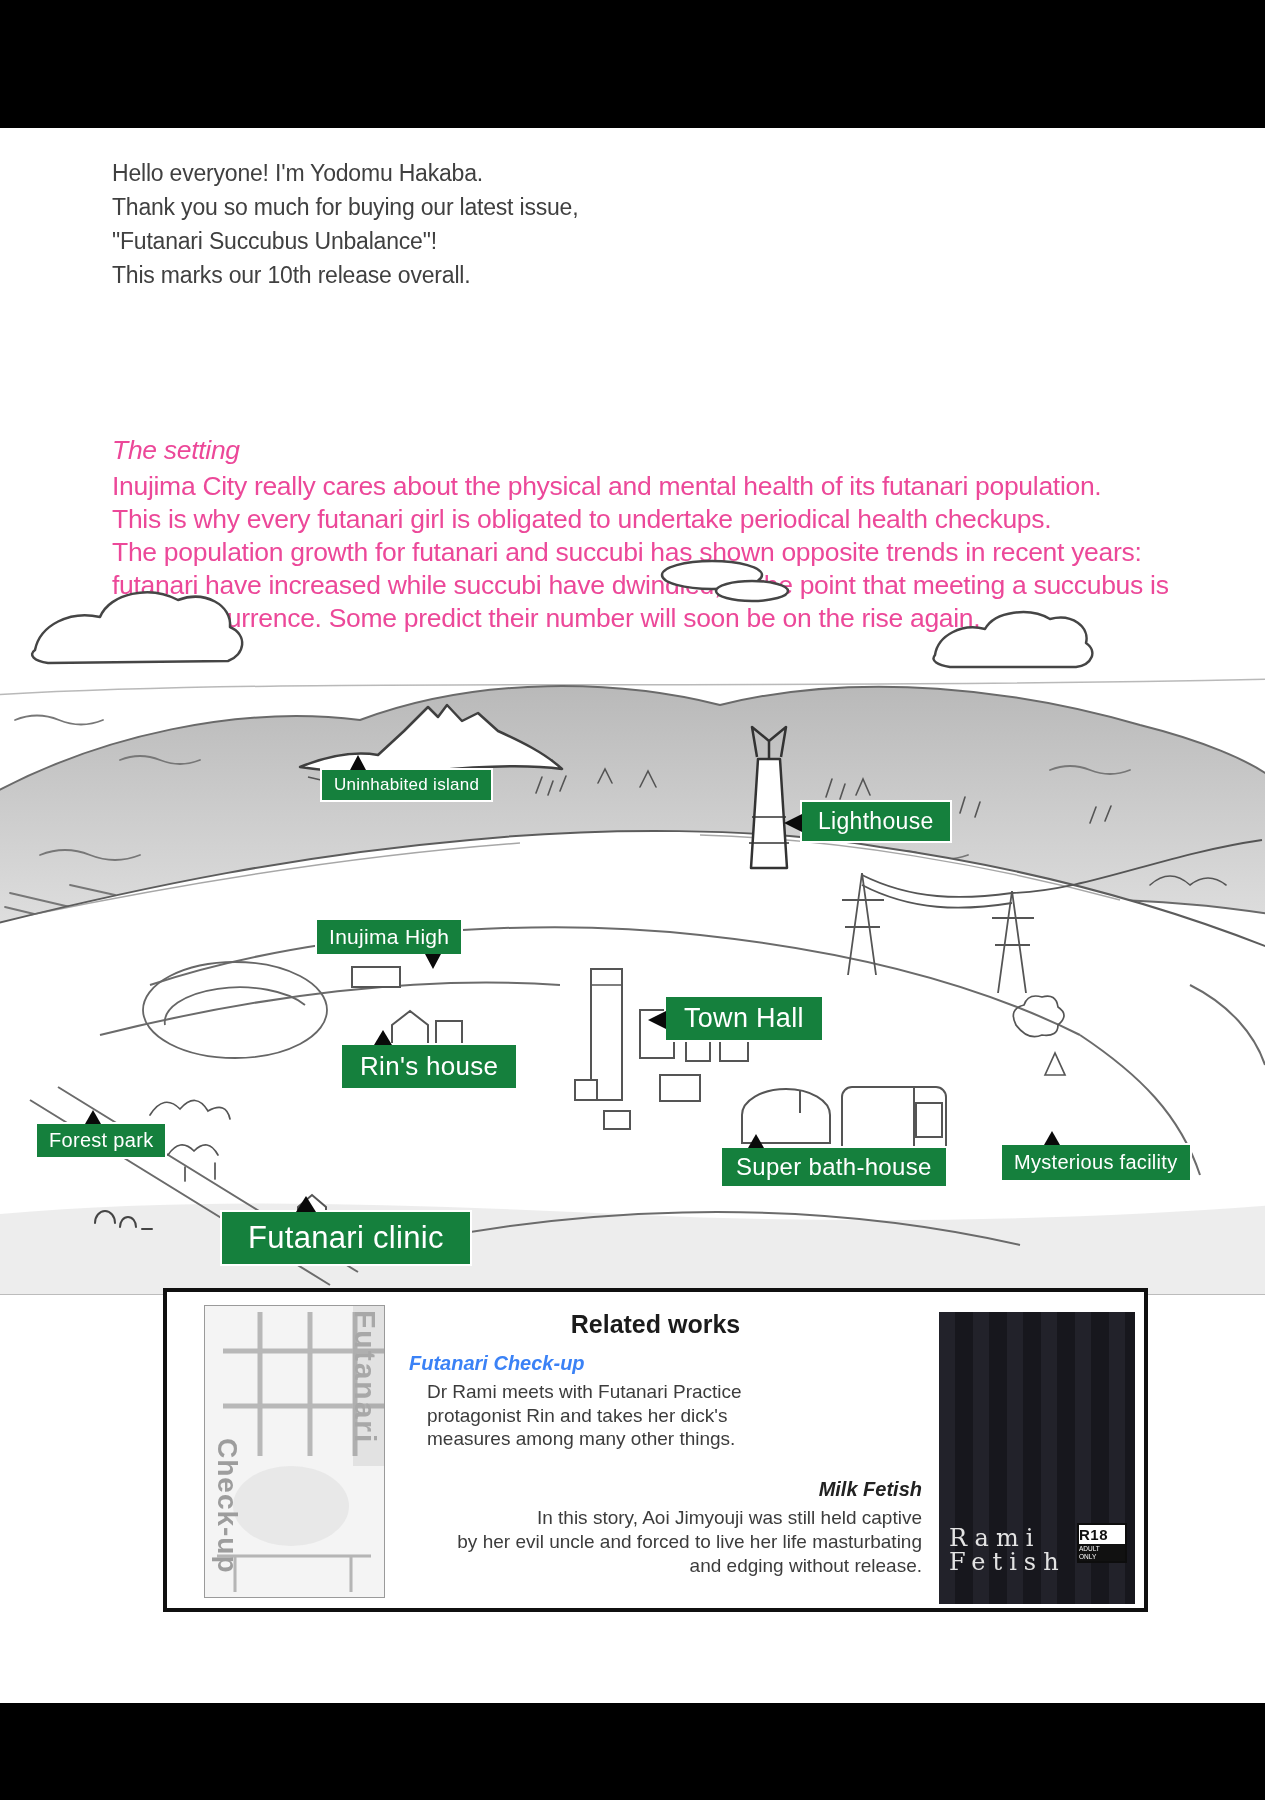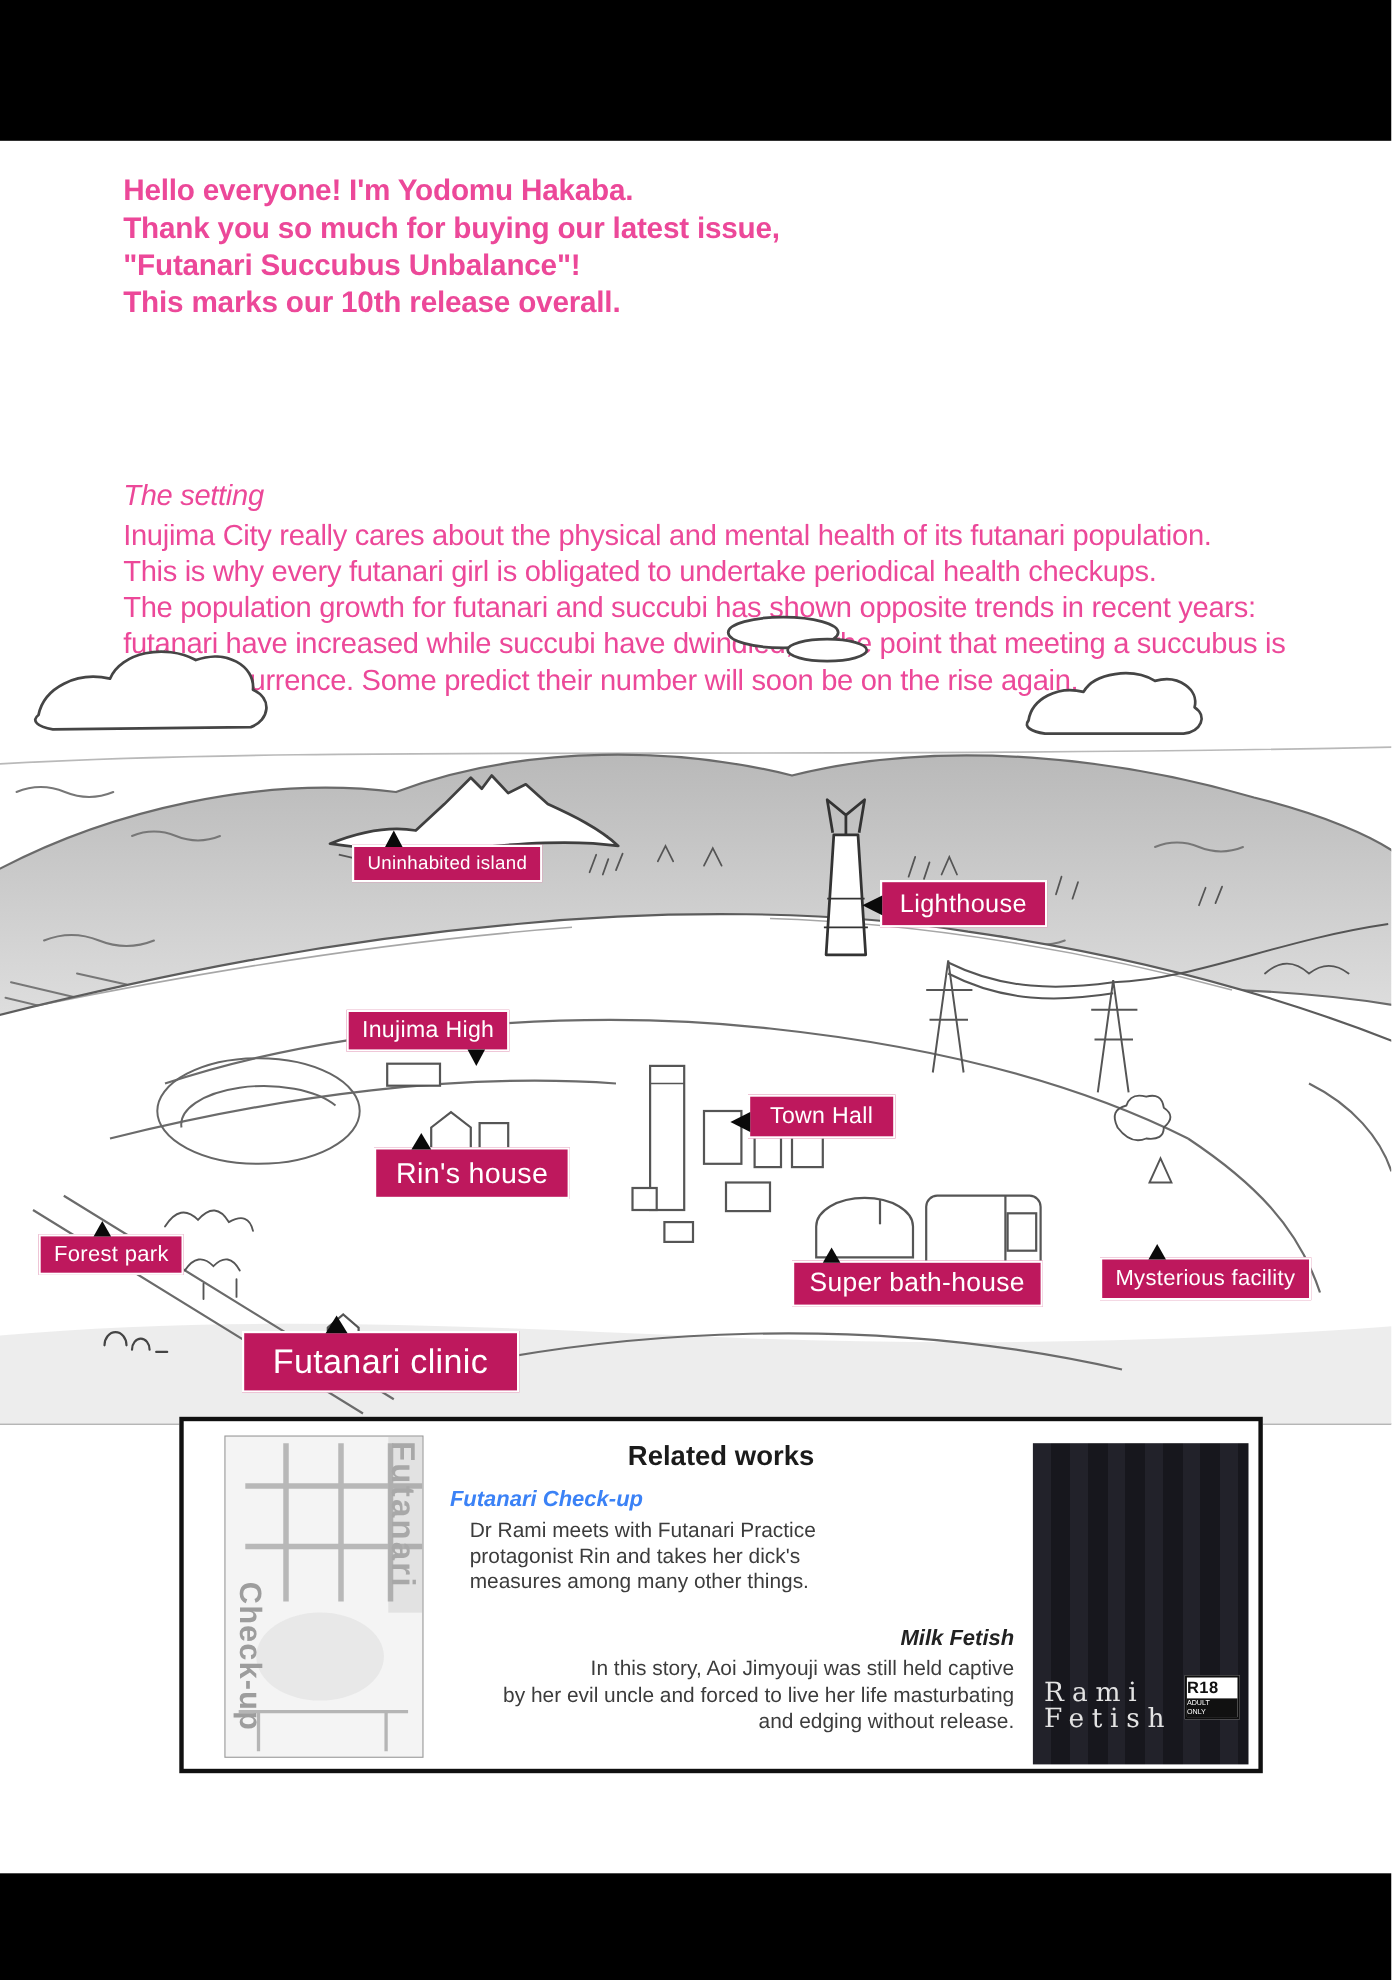--- a/index.html
+++ b/index.html
@@ -6,39 +6,39 @@
   body{
     width:1265px;height:1800px;position:relative;background:#ffffff;
     font-family:"Liberation Sans",sans-serif;overflow:hidden;color:#272727;
   }
   
   .bar{position:absolute;left:0;width:1265px;background:#000;}
   .bar.top{top:0;height:128px;}
   .bar.bottom{top:1703px;height:97px;}
 
   
-  .intro{position:absolute;left:112px;top:156px;font-size:27px;line-height:34px;letter-spacing:-0.2px;color:#ec4899;font-weight:bold;}
+  .intro{position:absolute;left:112px;top:156px;font-size:23px;line-height:34px;letter-spacing:-0.2px;color:#404040;}
   .setting{position:absolute;left:112px;top:434px;font-size:26.5px;line-height:33px;letter-spacing:-0.3px;color:#ec4899;}
   .setting .heading{font-style:italic;margin-bottom:3px;}
 
   
   .map{position:absolute;left:0;top:555px;width:1265px;height:740px;}
   .map svg{position:absolute;left:0;top:0;}
   .map-label{
-    position:absolute;background:#be185d;color:#fff;border:2px solid #ffffff;
+    position:absolute;background:#15803d;color:#fff;border:2px solid #ffffff;
     padding:5px 12px;white-space:nowrap;font-weight:400;letter-spacing:0.3px;
   }
   .ptr{position:absolute;width:0;height:0;}
   .l-island{left:320px;top:213px;font-size:17px;}
   .l-island .ptr{top:-15px;left:28px;border-left:8px solid transparent;border-right:8px solid transparent;border-bottom:15px solid #0a0a0a;}
   .l-lighthouse{left:800px;top:245px;font-size:23px;padding:6px 16px;}
   .l-lighthouse .ptr{left:-18px;top:12px;border-top:9px solid transparent;border-bottom:9px solid transparent;border-right:18px solid #0a0a0a;}
   .l-high{left:315px;top:363px;font-size:21px;}
   .l-high .ptr{bottom:-15px;right:20px;border-left:8px solid transparent;border-right:8px solid transparent;border-top:15px solid #0a0a0a;}
-  .l-town{left:680px;top:440px;font-size:21px;padding:6px 18px;text-align:right;}
+  .l-town{left:664px;top:440px;font-size:27px;padding:6px 18px;text-align:right;}
   .l-town .ptr{left:-18px;top:14px;border-top:9px solid transparent;border-bottom:9px solid transparent;border-right:18px solid #0a0a0a;}
   .l-rin{left:340px;top:488px;font-size:26px;padding:6px 18px;}
   .l-rin .ptr{top:-15px;left:32px;border-left:9px solid transparent;border-right:9px solid transparent;border-bottom:15px solid #0a0a0a;}
   .l-forest{left:35px;top:567px;font-size:20px;}
   .l-forest .ptr{top:-14px;left:48px;border-left:8px solid transparent;border-right:8px solid transparent;border-bottom:14px solid #0a0a0a;}
   .l-bath{left:720px;top:591px;font-size:24px;padding:5px 14px;}
   .l-bath .ptr{top:-14px;left:26px;border-left:8px solid transparent;border-right:8px solid transparent;border-bottom:14px solid #0a0a0a;}
   .l-myst{left:1000px;top:588px;font-size:20px;padding:6px 12px;}
   .l-myst .ptr{top:-14px;left:42px;border-left:8px solid transparent;border-right:8px solid transparent;border-bottom:14px solid #0a0a0a;}
   .l-clinic{left:220px;top:655px;font-size:31px;padding:8px 26px;}

